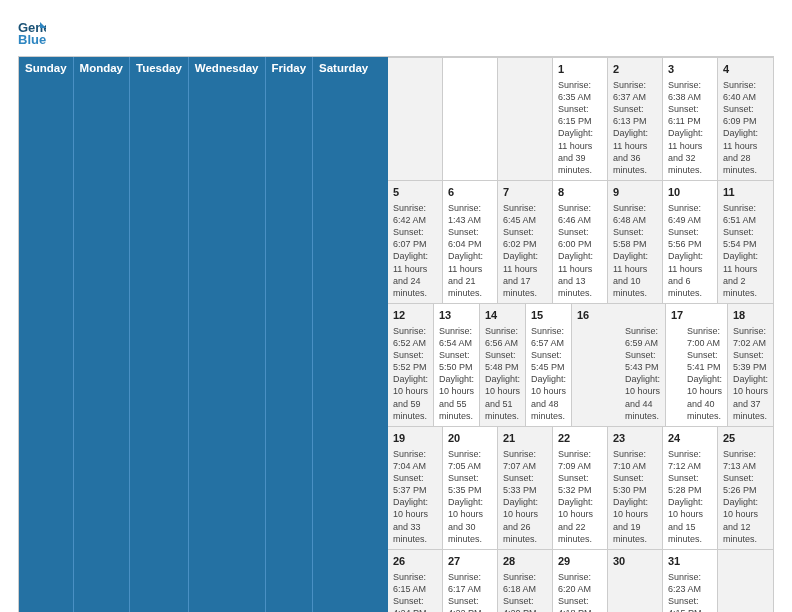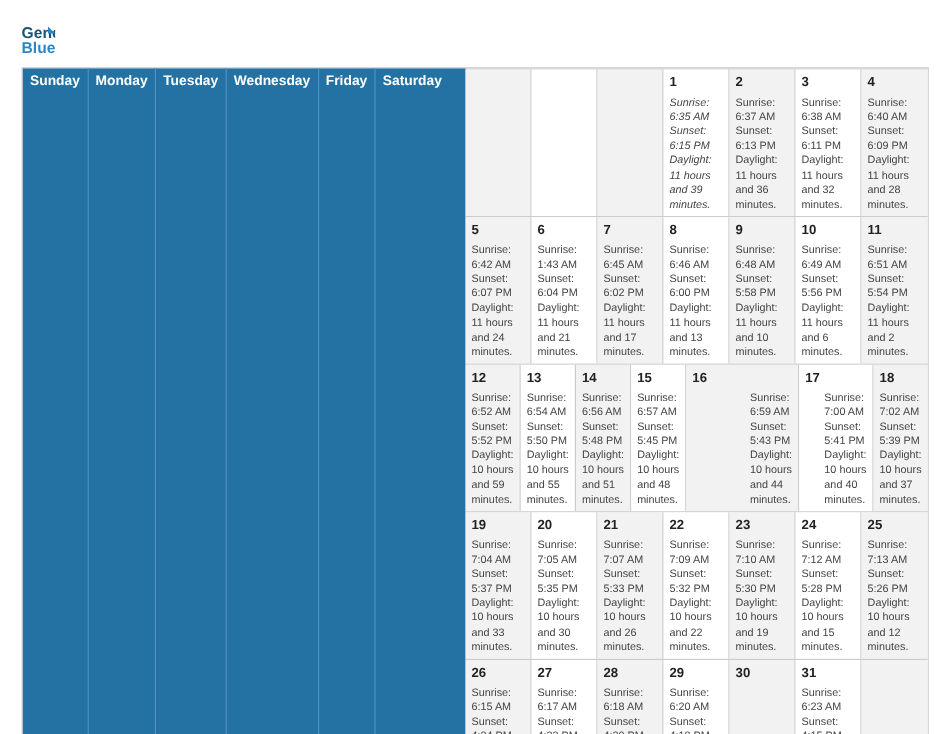--- a/index.html
+++ b/index.html
@@ -137,21 +137,21 @@
         <div class="cal-header-cell">Friday</div>
         <div class="cal-header-cell">Saturday</div>
       </div>
     <div class="cal-body">
     <div class="cal-row">
           <div class="cal-cell shaded"></div>
           <div class="cal-cell"></div>
           <div class="cal-cell shaded"></div>
           <div class="cal-cell">
             <span class="day-num">1</span>
-            <div class="info" style="white-space: pre-line; font-style: italic;">Sunrise: 6:35 AM
+            <div class="info" style="white-space: pre-line;">Sunrise: 6:35 AM
 Sunset: 6:15 PM
 Daylight: 11 hours
 and 39 minutes.</div>
           </div>
           <div class="cal-cell shaded">
             <span class="day-num">2</span>
             <div class="info" style="white-space: pre-line;">Sunrise: 6:37 AM
 Sunset: 6:13 PM
 Daylight: 11 hours
 and 36 minutes.</div>

